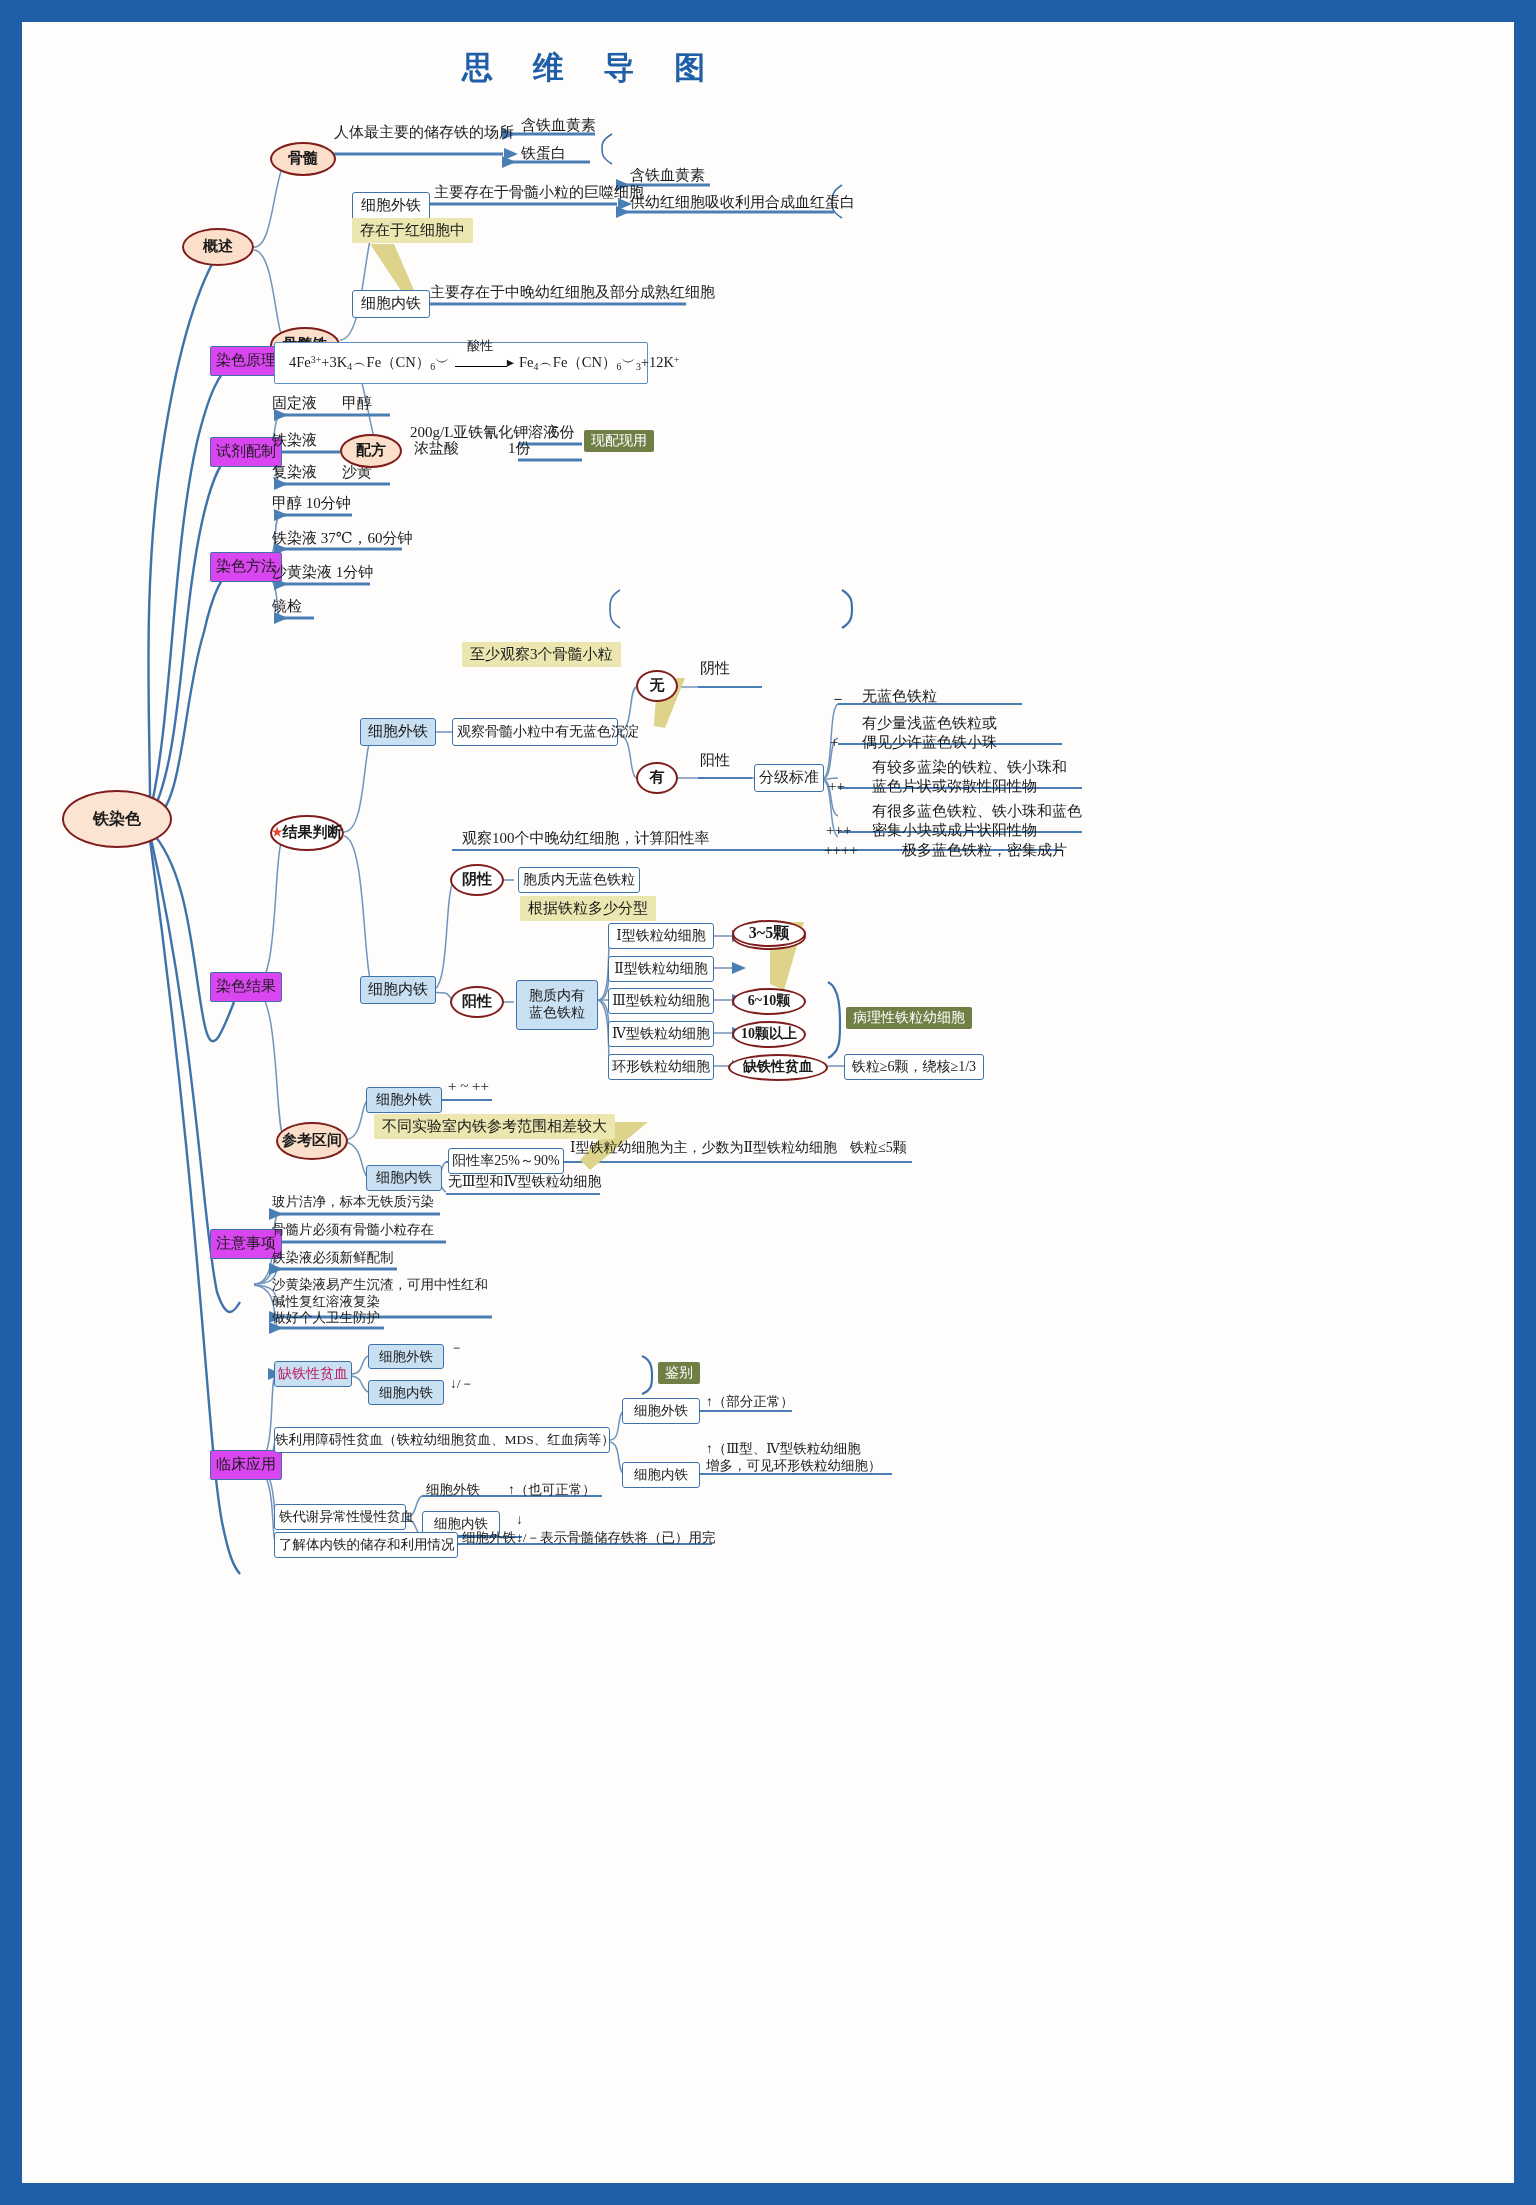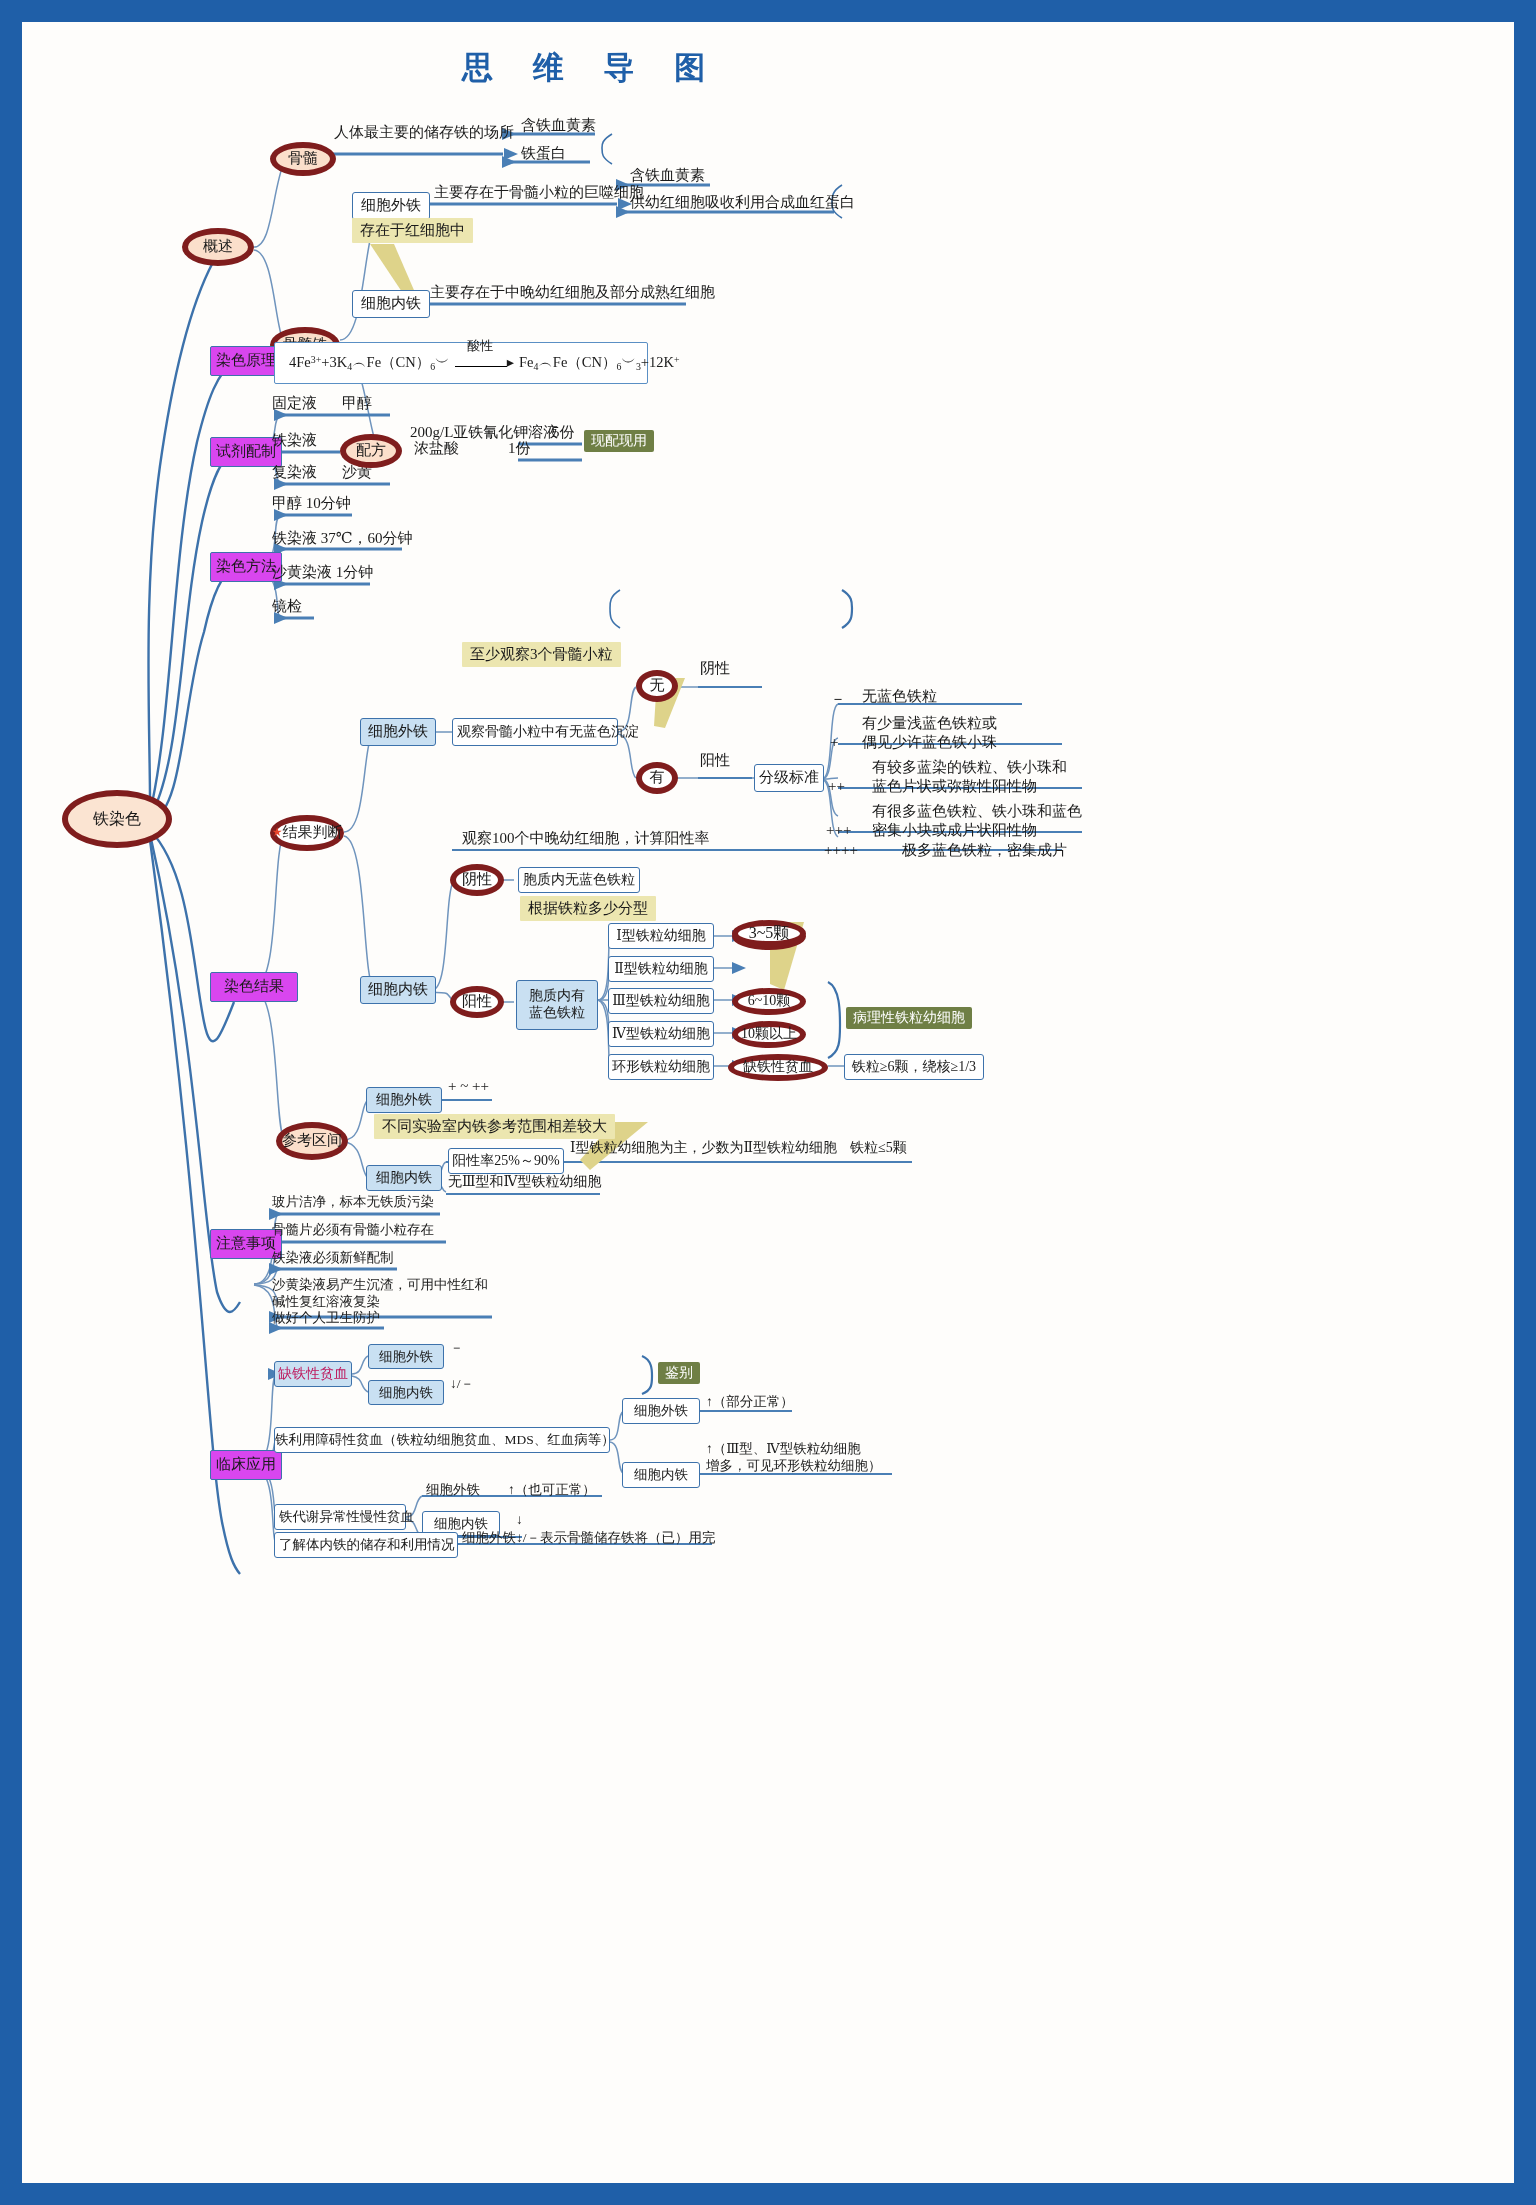--- a/index.html
+++ b/index.html
@@ -15,23 +15,23 @@
   svg.links { position:absolute; left:0; top:0; width:1492px; height:2161px;
               pointer-events:none; }
   .node { position:absolute; white-space:nowrap; line-height:1.15;
           color:#1a1a1a; }
 
   
   .title { left:440px; top:28px; font-size:31px; letter-spacing:16px;
            color:#1f5fa8; font-weight:bold; }
 
   
-  .ellipse { border:6px solid #7f1d1d; border-radius:50%;
+  .ellipse { border:2px solid #7f1d1d; border-radius:50%;
              background:#fbdfcb; text-align:center; display:flex;
-             align-items:center; justify-content:center; font-size:15px; }
+             align-items:center; justify-content:center; font-size:15px;font-weight:bold; }
   .ellipse.plainw { background:#ffffff; }
   .ellipse.root { background:#fbe4d2; font-size:16px; }
   .rectpink { border:1.6px solid #3d72ab; background:#d946ef;
               text-align:center; display:flex; align-items:center;
               justify-content:center; font-size:15px; border-radius:2px;margin-left:28px; }
   .rectblue { border:1.6px solid #3d72ab; background:#c9e0f2;
               text-align:center; display:flex; align-items:center;
               justify-content:center; font-size:15px; border-radius:3px; }
   .rectwhite { border:1.6px solid #3d72ab; background:#ffffff;
                text-align:center; display:flex; align-items:center;
@@ -293,21 +293,21 @@
 <div class="node plain" style="left:392px;top:418px;">浓盐酸</div>
 <div class="node plain" style="left:486px;top:418px;">1份</div>
 <div class="node rectgreen" style="left:562px;top:408px;">现配现用</div>
 
 <div class="node rectpink" style="left:160px;top:530px;width:72px;height:30px;">染色方法</div>
 <div class="node plain" style="left:250px;top:473px;">甲醇 10分钟</div>
 <div class="node plain" style="left:250px;top:508px;">铁染液 37℃，60分钟</div>
 <div class="node plain" style="left:250px;top:542px;">沙黄染液 1分钟</div>
 <div class="node plain" style="left:250px;top:576px;">镜检</div>
 
-<div class="node rectpink" style="left:160px;top:950px;width:88px;height:30px;">染色结果</div>
+<div class="node rectpink" style="left:160px;top:950px;width:72px;height:30px;">染色结果</div>
 
 <div class="node ellipse plainw" style="left:248px;top:793px;width:74px;height:36px;
      background:#ffffff;">
   <span style="color:#e8452c;font-size:12px;">★</span>
       <span>结果判断</span>
 </div>
 
 <div class="node rectblue" style="left:338px;top:696px;width:76px;height:28px;">细胞外铁</div>
 <div class="node rectyellow" style="left:440px;top:620px;">至少观察3个骨髓小粒</div>
 <div class="node rectwhite ml" style="left:430px;top:696px;width:166px;height:28px;

